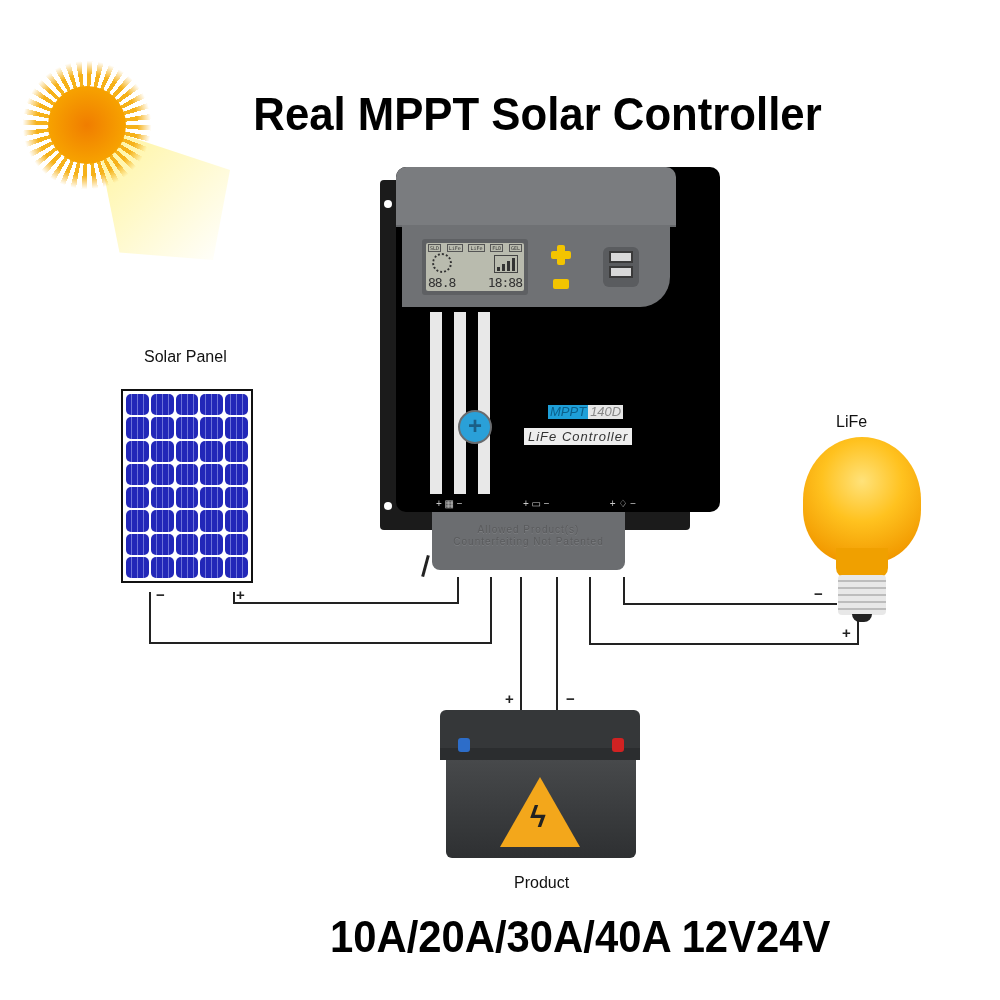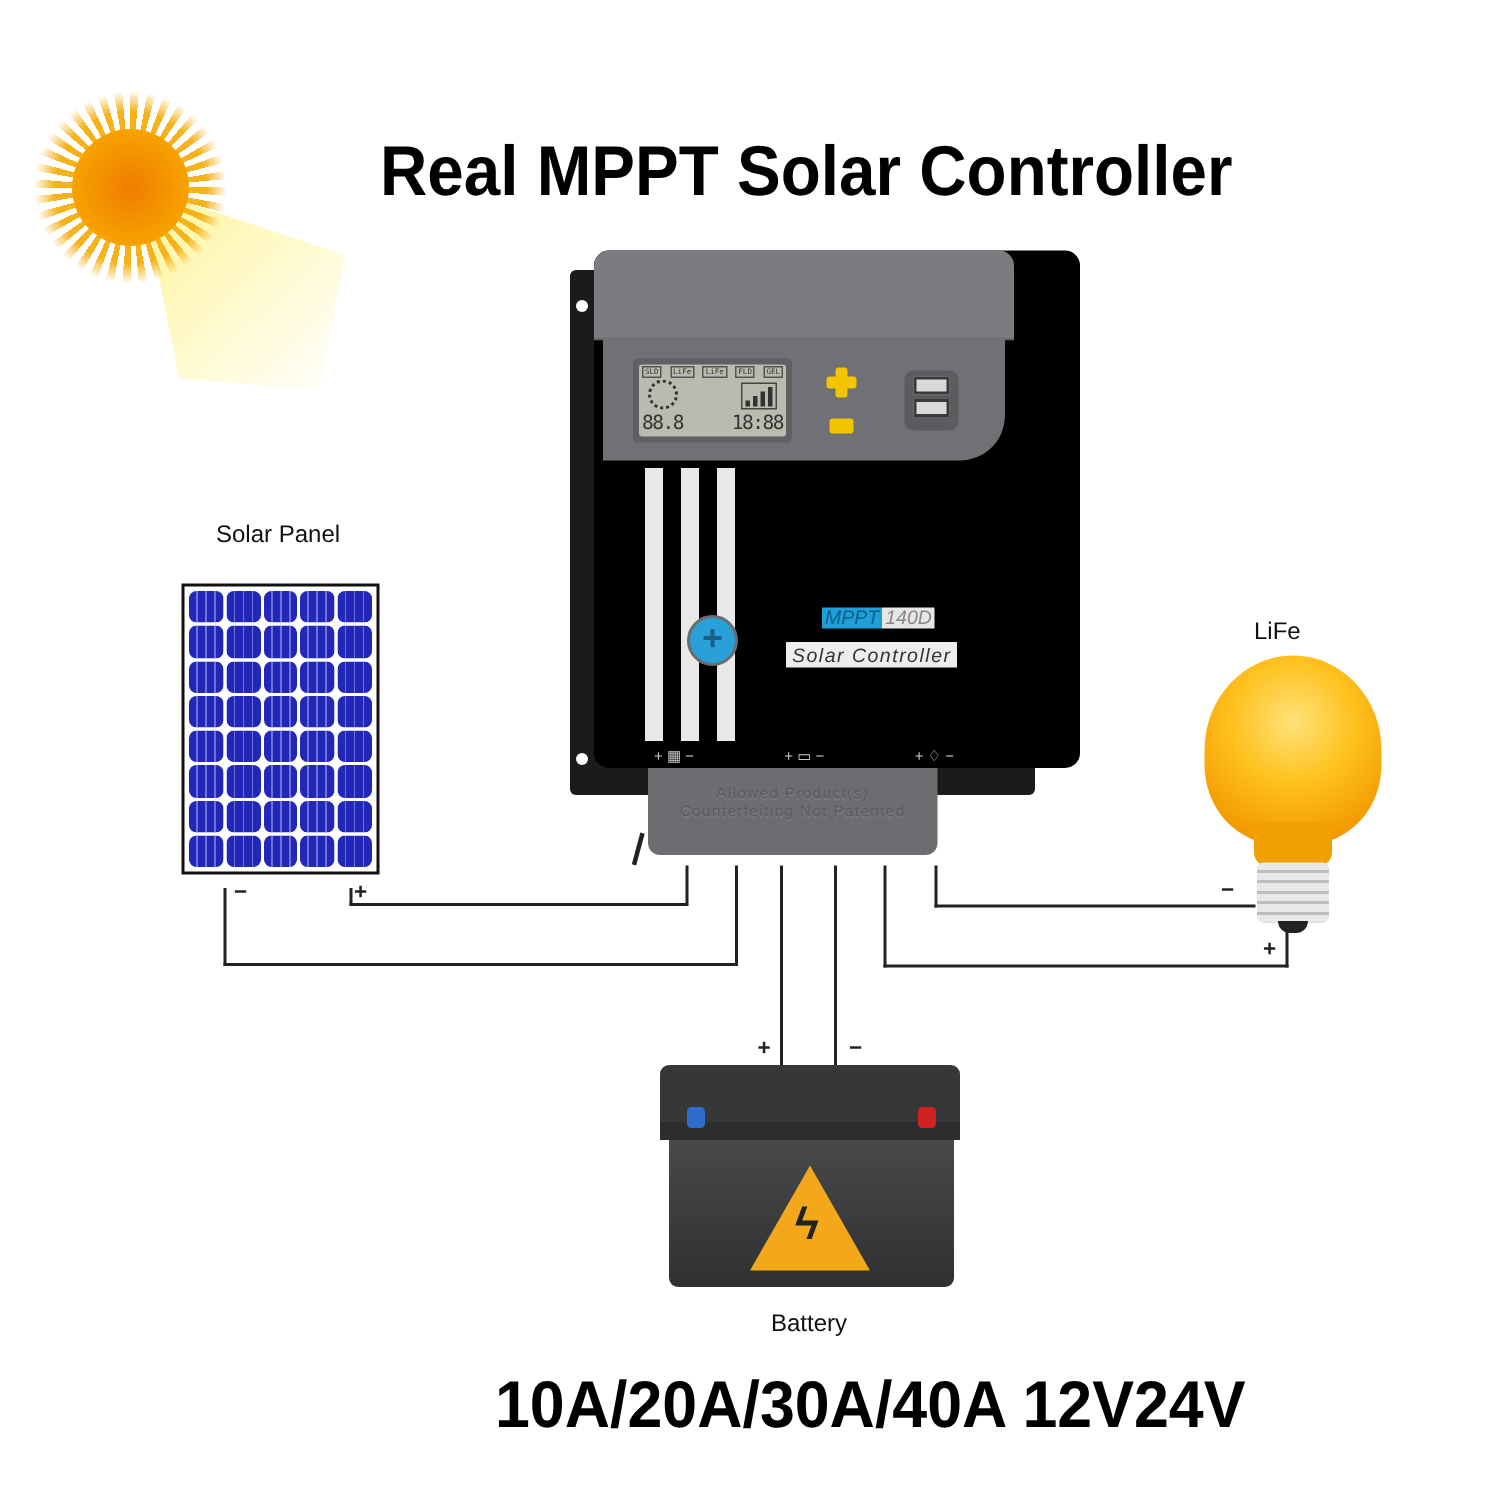--- a/index.html
+++ b/index.html
@@ -115,21 +115,21 @@
   <div class="stripes">
     <div class="stripe" style="left:0"></div>
     <div class="stripe" style="left:24px"></div>
     <div class="stripe" style="left:48px"></div>
   </div>
   <div class="blue-btn">+</div>
   <div class="model">
     <span class="a">MPPT</span>
     <span class="b">140D</span>
   </div>
-  <div class="sc-label">Solar Controller</div>
+  <div class="sc-label">LiFe Controller</div>
   <div class="terminals">
     <span>+ ▦ −</span>
     <span>+ ▭ −</span>
     <span>+ ♢ −</span>
   </div>
 </div>
 <div class="abs terminal-cover">
   <div>Allowed Product(s)</div>
   <div>Counterfeiting Not Patented</div>
 </div>
@@ -207,15 +207,15 @@
 <div class="abs bulb-base"></div>
 <div class="abs bulb-tip"></div>
 
 <div class="abs bat-top"></div>
 <div class="abs bat-body"></div>
 <div class="abs bat-lid"></div>
 <div class="abs term-neg"></div>
 <div class="abs term-pos"></div>
 <div class="abs warn"></div>
 <div class="abs warn-bolt">ϟ</div>
-<div class="abs label" style="left:514px;top:874px">Battery</div>
+<div class="abs label" style="left:514px;top:874px">Product</div>
 
 <div class="abs spec">10A/20A/30A/40A 12V24V</div>
 
 </body></html>

